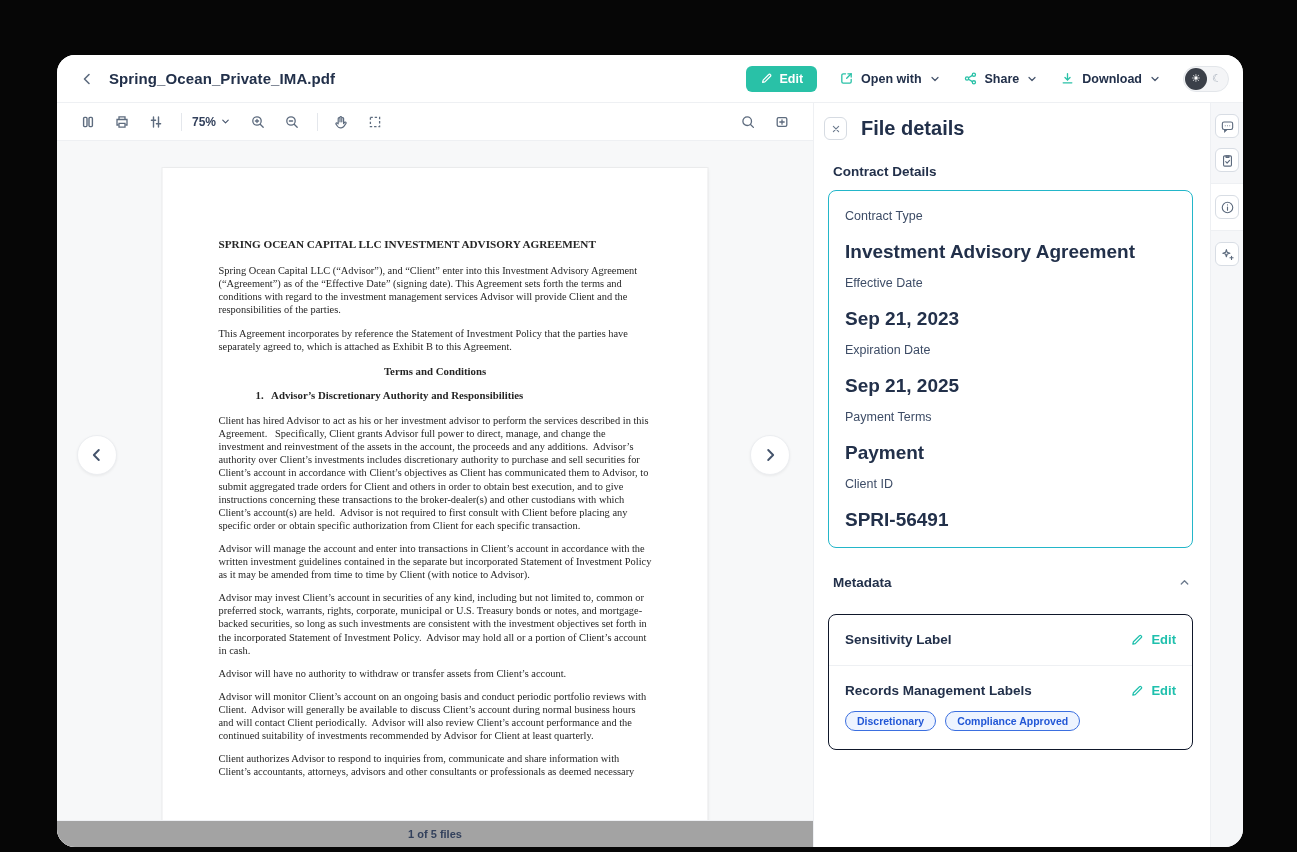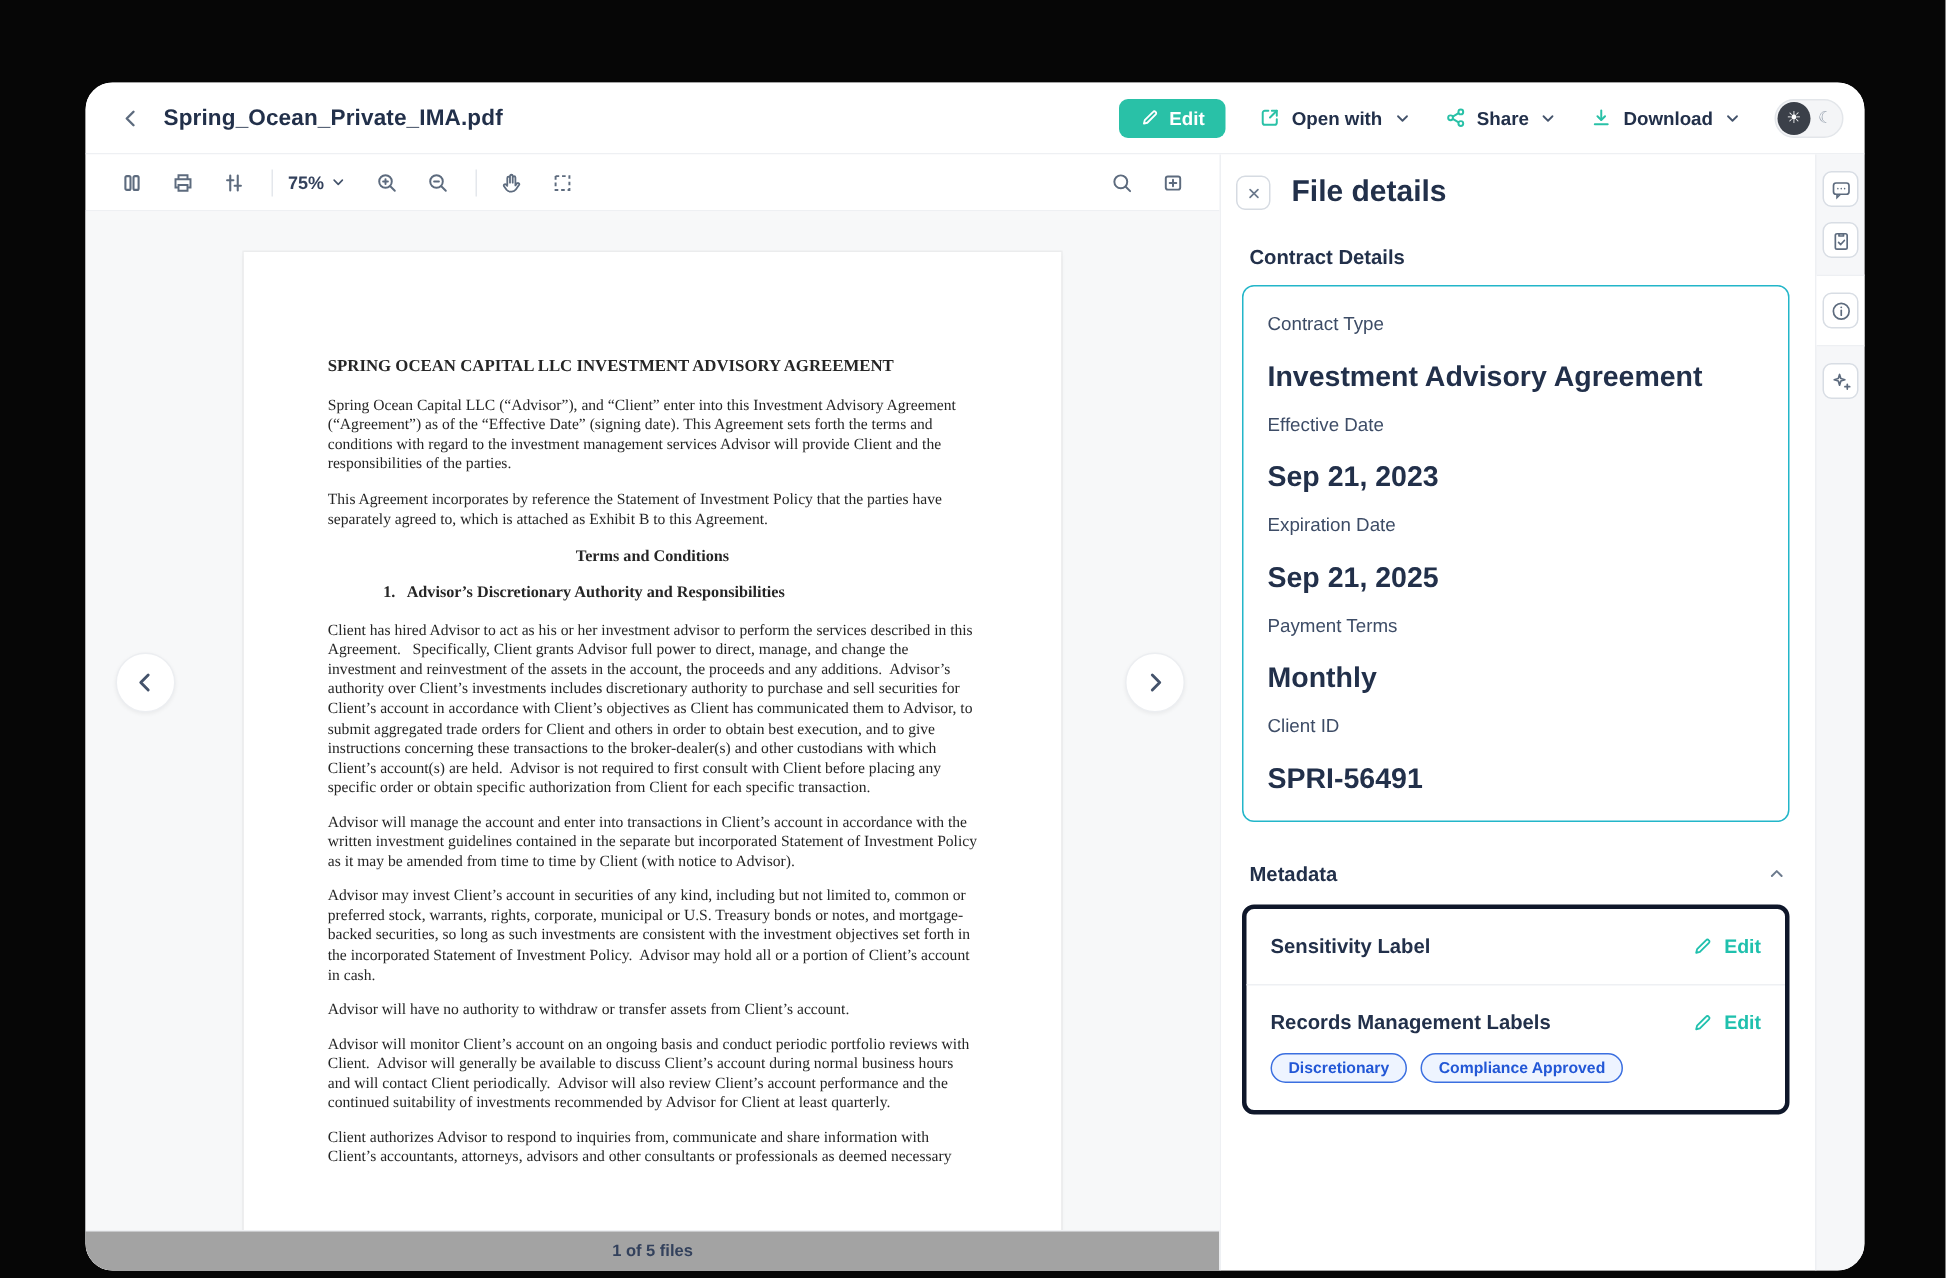--- a/index.html
+++ b/index.html
@@ -73,21 +73,21 @@
 
   .contract-box { margin:11px 0 0 4px; border:1.5px solid #23b6c9; border-radius:8px; padding:5px 16px 16px; }
   .field { margin-top:13px; }
   .field-label { font-size:12.5px; color:#3d4c66; }
   .field-value { font-size:19px; font-weight:700; color:#22304a; margin-top:18px; }
 
   .meta-heading-row { display:flex; align-items:center; justify-content:space-between; margin:27px 0 0 9px; }
   .meta-heading { font-size:13.5px; font-weight:700; color:#22304a; }
   .collapse-btn { background:none; border:none; color:#6c7a8d; cursor:pointer; padding:0 2px; }
 
-  .meta-card { margin:13px 0 0 4px; border:3px solid #0f172a; border-radius:8px; }
+  .meta-card { margin:24px 0 0 4px; border:1px solid #0f172a; border-radius:8px; }
   .meta-section { padding:17px 16px 18px; }
   .meta-section + .meta-section { border-top:1px solid #eef0f3; }
   .meta-row { display:flex; align-items:center; justify-content:space-between; }
   .meta-label { font-size:13.5px; font-weight:700; color:#22304a; }
   .edit-link { display:flex; align-items:center; gap:7px; color:#1fc0ad; font-size:13px; font-weight:600;
     background:none; border:none; cursor:pointer; }
   .pills { display:flex; gap:9px; margin-top:13px; }
   .pill { display:inline-block; border:1px solid #3b6fe0; background:#eef4ff; color:#2257d6;
     border-radius:999px; padding:3px 11px; font-size:10.5px; font-weight:700; }
 
@@ -335,21 +335,21 @@
               <div class="field-value">Sep 21, 2023</div>
             </div>
 
             <div class="field">
               <div class="field-label">Expiration Date</div>
               <div class="field-value">Sep 21, 2025</div>
             </div>
 
             <div class="field">
               <div class="field-label">Payment Terms</div>
-              <div class="field-value">Monthly</div>
+              <div class="field-value">Payment</div>
             </div>
 
             <div class="field">
               <div class="field-label">Client ID</div>
               <div class="field-value">SPRI-56491</div>
             </div>
           </div>
       </div>
 
       <div class="meta-heading-row">

